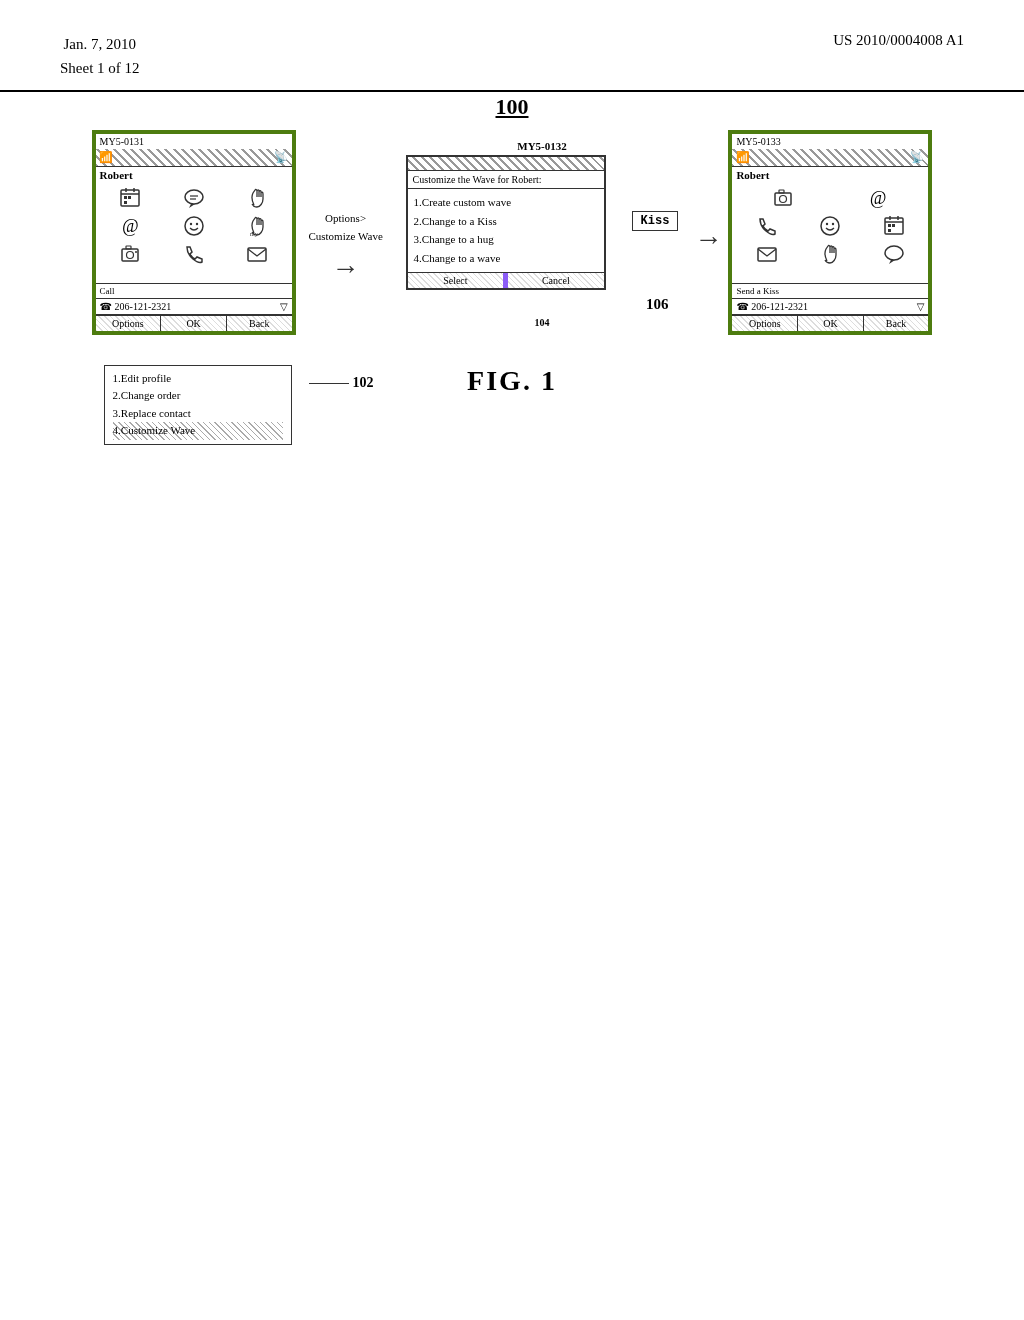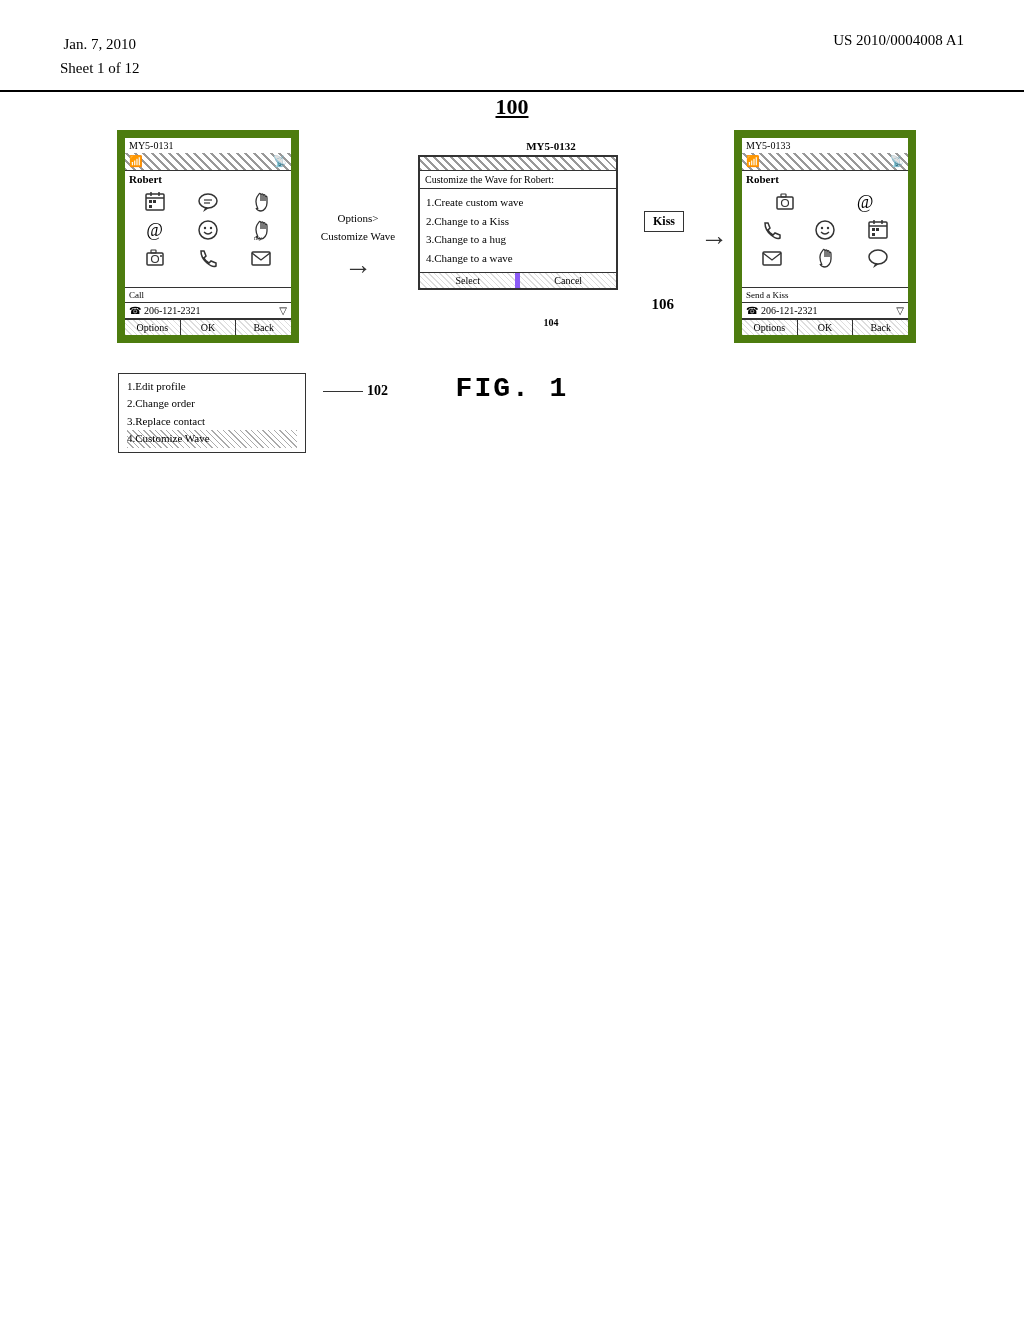--- a/index.html
+++ b/index.html
@@ -49,22 +49,22 @@
       text-align: center;
       font-size: 22px;
       font-weight: bold;
       margin-bottom: 10px;
     }
     .ref-100 .underline {
       text-decoration: underline;
     }
 
     .phone-screen {
-      border: 8px solid #4d7c0f;
-      width: 182px;
+      border: 4px solid #4d7c0f;
+      width: 204px;
       font-size: 11px;
       background: #fff;
       position: relative;
     }
 
     
     .hatch-bar {
       height: 18px;
       background: repeating-linear-gradient(
         45deg,
@@ -230,21 +230,21 @@
         transparent 1px,
         transparent 4px
       );
       opacity: 0.5;
     }
 
     .fig-caption {
       text-align: left;
       font-size: 28px;
       font-weight: bold;
-      font-family: Liberation Mono, monospace;
+      font-family: Liberation Serif, serif;
       letter-spacing: 2px;
       margin-top: 30px;
     }
 
     
     .diagram-wrapper {
       display: flex;
       flex-direction: column;
       align-items: center;
     }
@@ -460,21 +460,21 @@
                 <div class="dialog-nav-hatch"></div>
                 <span style="position:relative; z-index:1;">Select</span>
               </div>
               <div class="dialog-nav-btn">
                 <div class="dialog-nav-hatch"></div>
                 <span style="position:relative; z-index:1;">Cancel</span>
               </div>
             </div>
           </div>
 
-          <div style="display:flex; flex-direction:column; align-items:flex-end; margin-left:4px; margin-top:40px;">
+          <div style="display:flex; flex-direction:column; align-items:flex-end; margin-left:4px; margin-top:40px;font-family:Liberation Mono, monospace;">
             <div class="kiss-tag">Kiss</div>
           </div>
         </div>
         <div style="text-align:right; font-size:15px; font-weight:bold; width:100%; padding-right:10px; margin-top:6px;">
           <span>106</span>
         </div>
         <div style="text-align:center; font-size:10px; font-weight:bold; margin-top:4px;">
           <span>104</span>
         </div>
       </div>

